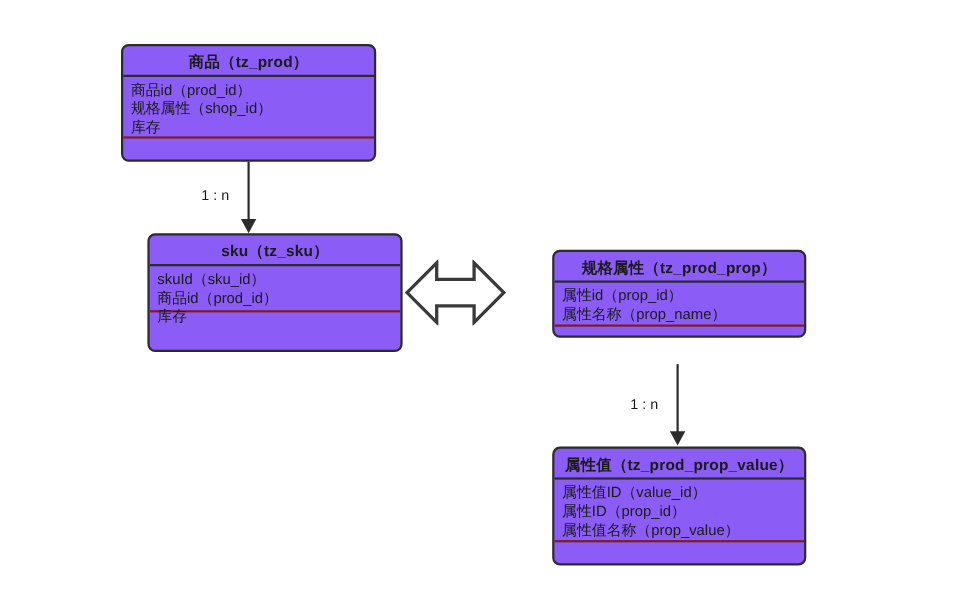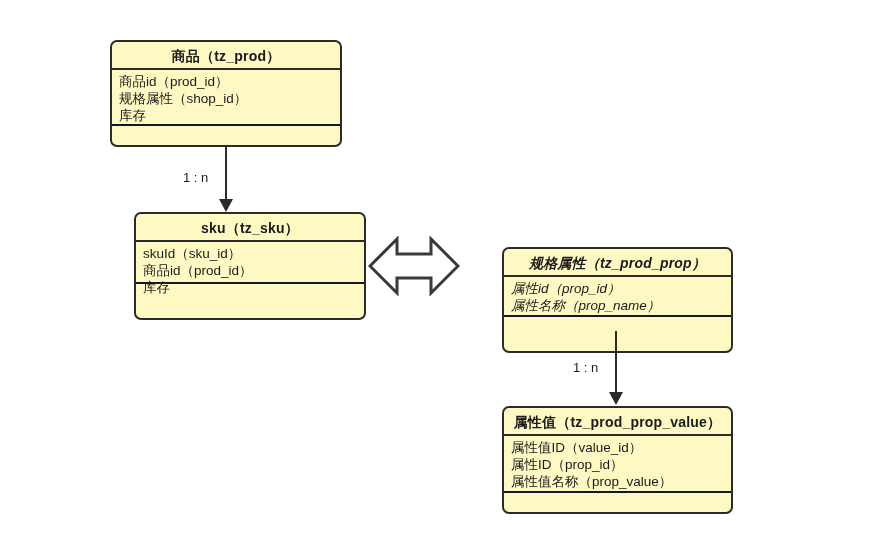--- a/index.html
+++ b/index.html
@@ -22,39 +22,39 @@
     width: 884px;
     height: 539px;
   }
 
   
   .entity {
     position: absolute;
     box-sizing: border-box;
     border: 2px solid #2b2b2b;
     border-radius: 7px;
-    background: #fef9c3;
+    background: #8b5cf6;
     overflow: hidden;
   }
   .entity-header {
     box-sizing: border-box;
     height: 28px;
     line-height: 28px;
     text-align: center;
     font-weight: bold;
     font-size: 14px;
     letter-spacing: 0.2px;
     border-bottom: 2px solid #2b2b2b;
     white-space: nowrap;
     color: #1a1a1a;
   }
   .entity-body {
     box-sizing: border-box;
     padding: 3px 7px 4px 7px;
-    border-bottom: 2px solid #0f172a;
+    border-bottom: 2px solid #7f1d1d;
   }
   .entity-body .attr {
     font-size: 13.5px;
     line-height: 17px;
     white-space: nowrap;
     color: #1a1a1a;
   }
   .entity-footer {
     box-sizing: border-box;
   }
@@ -123,21 +123,21 @@
     </div>
     <div class="entity-footer" style="height:19px;"></div>
   </div>
 
   <div class="biarrow" style="left:368px; top:236px; width:92px; height:60px;">
     <svg width="92" height="60" viewBox="0 0 92 60" xmlns="http://www.w3.org/2000/svg">
       <polygon points="2,30 29,3 29,18 63,18 63,3 90,30 63,57 63,42 29,42 29,57" fill="#ffffff" stroke="#3a3a3a" stroke-width="3" stroke-linejoin="miter"></polygon>
     </svg>
   </div>
 
-  <div class="entity" style="left:502px; top:247px; width:231px; height:106px;font-style:italic;">
+  <div class="entity" style="left:502px; top:227px; width:231px; height:80px;">
     <div class="entity-header">规格属性（tz_prod_prop）</div>
     <div class="entity-body" style="height:40px;">
       <div class="attr">属性id（prop_id）</div>
       <div class="attr">属性名称（prop_name）</div>
     </div>
     <div class="entity-footer" style="height:20px;"></div>
   </div>
 
   <div class="connector" style="left:615px; top:331px; width:2px; height:75px;">
     <div class="conn-line" style="height:62px;"></div>

